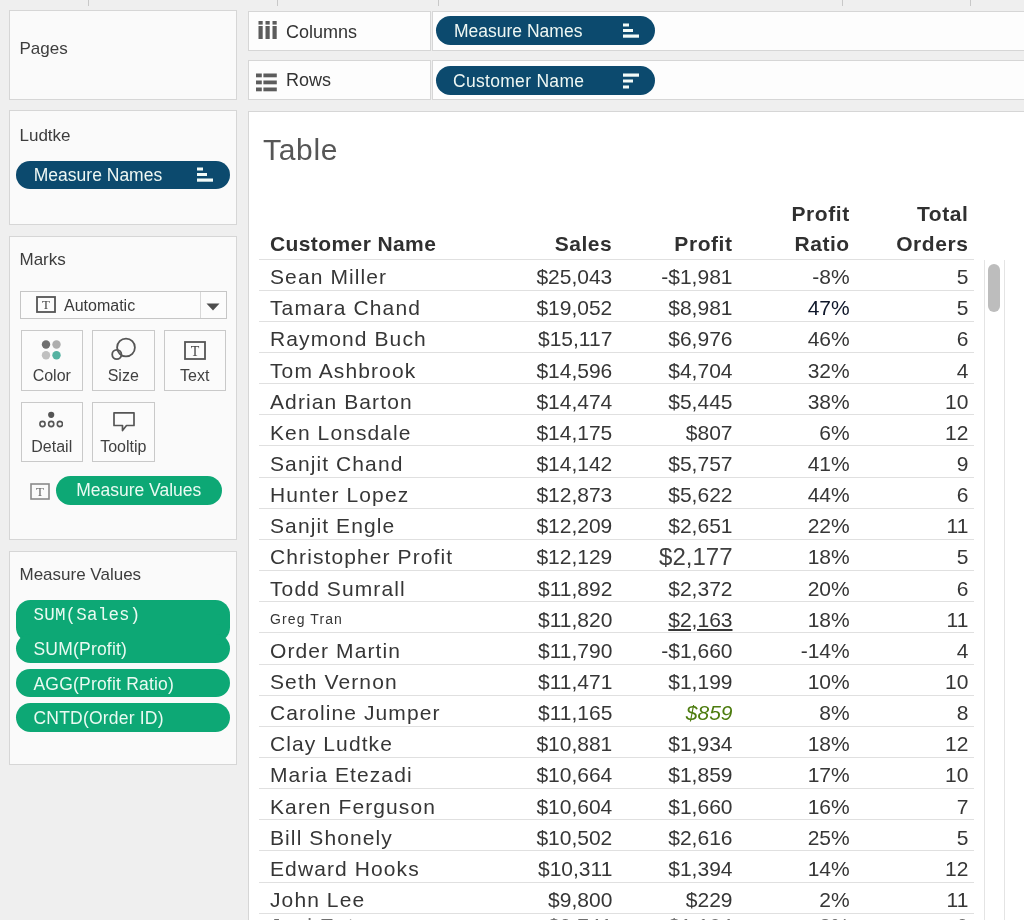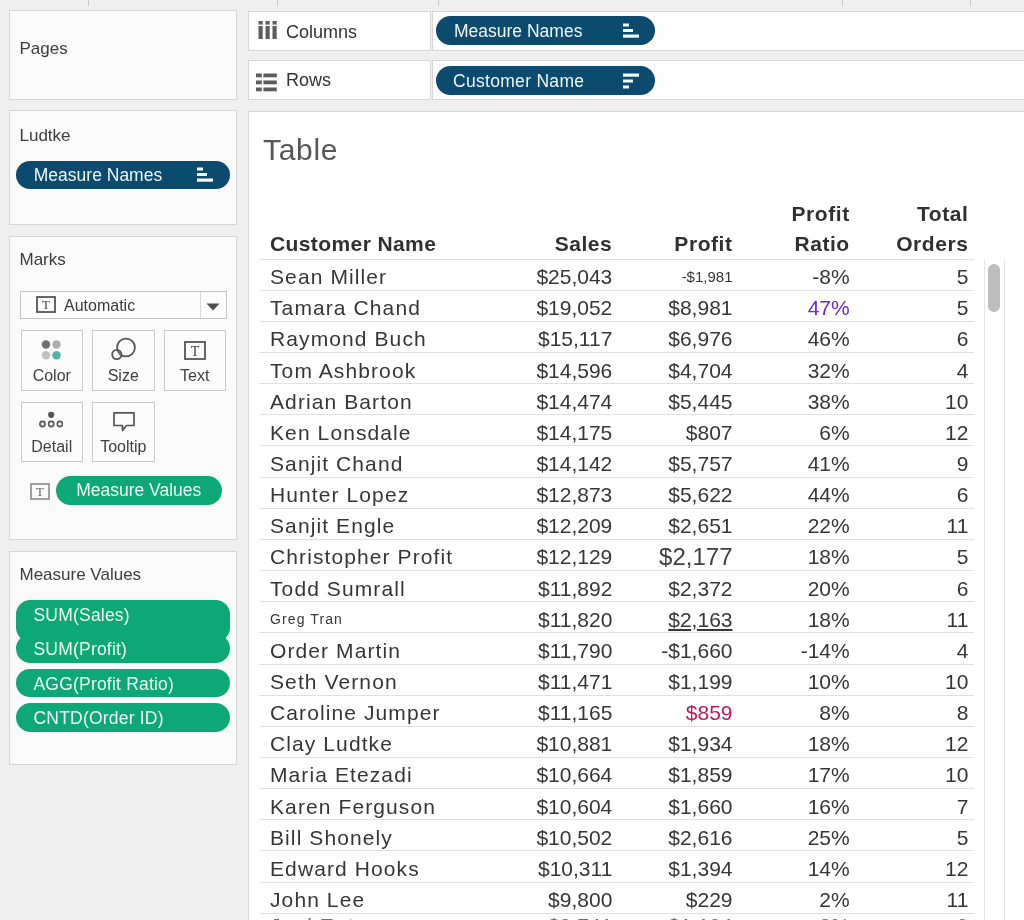--- a/index.html
+++ b/index.html
@@ -79,21 +79,21 @@
 <svg width="24" height="21" viewBox="0 0 24 21" style="position:absolute;left:111.5px;top:410.5px;">
     <path d="M2 1.8 H22 V14.5 H14.5 L10.5 19.5 V14.5 H2 Z" fill="none" stroke="#555" stroke-width="1.7" stroke-linejoin="round"></path>
   </svg>
 <svg width="20" height="17" viewBox="0 0 20 17" style="position:absolute;left:30px;top:482.5px;">
     <rect x="1" y="1" width="18" height="15" fill="none" stroke="#8a8a8a" stroke-width="1.6"></rect>
     <text x="10" y="13" font-family="Liberation Serif" font-size="13" fill="#666" text-anchor="middle">T</text>
   </svg>
 <div class="pillG" style="left:56px;top:476px;width:165.5px;height:28.5px;">
     <div style="position:absolute;font-size:17.5px;line-height:17.5px;color:#eafaf2;white-space:nowrap;top:6.0px;left:0.0px;width:165.5px;text-align:center;">Measure Values</div>
   </div>
-<div class="pillG" style="left:16px;top:599.5px;width:213.5px;height:42px;">
+<div class="pillG" style="left:16px;top:599.5px;width:213.5px;height:42px;font-family:Liberation Mono, monospace;">
     <div style="position:absolute;font-size:17.5px;line-height:17.5px;color:#eafaf2;white-space:nowrap;top:7.1px;left:17.5px;letter-spacing:0.2px;">SUM(Sales)</div>
   </div>
 <div class="pillG" style="left:16px;top:634px;width:213.5px;height:28.6px;">
     <div style="position:absolute;font-size:17.5px;line-height:17.5px;color:#eafaf2;white-space:nowrap;top:7.1px;left:17.5px;letter-spacing:0.2px;">SUM(Profit)</div>
   </div>
 <div class="pillG" style="left:16px;top:668.6px;width:213.5px;height:28.6px;">
     <div style="position:absolute;font-size:17.5px;line-height:17.5px;color:#eafaf2;white-space:nowrap;top:7.1px;left:17.5px;letter-spacing:0.2px;">AGG(Profit Ratio)</div>
   </div>
 <div class="pillG" style="left:16px;top:703.1px;width:213.5px;height:28.6px;">
     <div style="position:absolute;font-size:17.5px;line-height:17.5px;color:#eafaf2;white-space:nowrap;top:7.1px;left:17.5px;letter-spacing:0.2px;">CNTD(Order ID)</div>
@@ -170,27 +170,27 @@
 <div class="grid" style="left:259px;top:694.6px;width:714.7px;"></div>
 <div class="grid" style="left:259px;top:725.8px;width:714.7px;"></div>
 <div class="grid" style="left:259px;top:756.9px;width:714.7px;"></div>
 <div class="grid" style="left:259px;top:788.0px;width:714.7px;"></div>
 <div class="grid" style="left:259px;top:819.2px;width:714.7px;"></div>
 <div class="grid" style="left:259px;top:850.4px;width:714.7px;"></div>
 <div class="grid" style="left:259px;top:881.5px;width:714.7px;"></div>
 <div class="grid" style="left:259px;top:912.6px;width:714.7px;"></div>
 <div style="position:absolute;font-size:21px;line-height:21px;color:#363636;white-space:nowrap;top:266.0px;left:270.0px;letter-spacing:1.1px;">Sean Miller</div>
 <div style="position:absolute;font-size:21px;line-height:21px;color:#363636;white-space:nowrap;top:266.0px;right:411.7px;">$25,043</div>
-<div style="position:absolute;font-size:15px;line-height:21px;color:#363636;white-space:nowrap;top:266.0px;right:291.5px;">-$1,981</div>
+<div style="position:absolute;font-size:21px;line-height:21px;color:#363636;white-space:nowrap;top:266.0px;right:291.5px;">-$1,981</div>
 <div style="position:absolute;font-size:21px;line-height:21px;color:#363636;white-space:nowrap;top:266.0px;right:174.3px;">-8%</div>
 <div style="position:absolute;font-size:21px;line-height:21px;color:#363636;white-space:nowrap;top:266.0px;right:55.6px;">5</div>
 <div style="position:absolute;font-size:21px;line-height:21px;color:#363636;white-space:nowrap;top:297.2px;left:270.0px;letter-spacing:1.1px;">Tamara Chand</div>
 <div style="position:absolute;font-size:21px;line-height:21px;color:#363636;white-space:nowrap;top:297.2px;right:411.7px;">$19,052</div>
 <div style="position:absolute;font-size:21px;line-height:21px;color:#363636;white-space:nowrap;top:297.2px;right:291.5px;">$8,981</div>
-<div style="position:absolute;font-size:21px;line-height:21px;color:#6d28d9;white-space:nowrap;top:297.2px;right:174.3px;">47%</div>
+<div style="position:absolute;font-size:21px;line-height:21px;color:#0f172a;white-space:nowrap;top:297.2px;right:174.3px;">47%</div>
 <div style="position:absolute;font-size:21px;line-height:21px;color:#363636;white-space:nowrap;top:297.2px;right:55.6px;">5</div>
 <div style="position:absolute;font-size:21px;line-height:21px;color:#363636;white-space:nowrap;top:328.3px;left:270.0px;letter-spacing:1.1px;">Raymond Buch</div>
 <div style="position:absolute;font-size:21px;line-height:21px;color:#363636;white-space:nowrap;top:328.3px;right:411.7px;">$15,117</div>
 <div style="position:absolute;font-size:21px;line-height:21px;color:#363636;white-space:nowrap;top:328.3px;right:291.5px;">$6,976</div>
 <div style="position:absolute;font-size:21px;line-height:21px;color:#363636;white-space:nowrap;top:328.3px;right:174.3px;">46%</div>
 <div style="position:absolute;font-size:21px;line-height:21px;color:#363636;white-space:nowrap;top:328.3px;right:55.6px;">6</div>
 <div style="position:absolute;font-size:21px;line-height:21px;color:#363636;white-space:nowrap;top:359.5px;left:270.0px;letter-spacing:1.1px;">Tom Ashbrook</div>
 <div style="position:absolute;font-size:21px;line-height:21px;color:#363636;white-space:nowrap;top:359.5px;right:411.7px;">$14,596</div>
 <div style="position:absolute;font-size:21px;line-height:21px;color:#363636;white-space:nowrap;top:359.5px;right:291.5px;">$4,704</div>
 <div style="position:absolute;font-size:21px;line-height:21px;color:#363636;white-space:nowrap;top:359.5px;right:174.3px;">32%</div>
@@ -240,21 +240,21 @@
 <div style="position:absolute;font-size:21px;line-height:21px;color:#363636;white-space:nowrap;top:639.8px;right:291.5px;">-$1,660</div>
 <div style="position:absolute;font-size:21px;line-height:21px;color:#363636;white-space:nowrap;top:639.8px;right:174.3px;">-14%</div>
 <div style="position:absolute;font-size:21px;line-height:21px;color:#363636;white-space:nowrap;top:639.8px;right:55.6px;">4</div>
 <div style="position:absolute;font-size:21px;line-height:21px;color:#363636;white-space:nowrap;top:671.0px;left:270.0px;letter-spacing:1.1px;">Seth Vernon</div>
 <div style="position:absolute;font-size:21px;line-height:21px;color:#363636;white-space:nowrap;top:671.0px;right:411.7px;">$11,471</div>
 <div style="position:absolute;font-size:21px;line-height:21px;color:#363636;white-space:nowrap;top:671.0px;right:291.5px;">$1,199</div>
 <div style="position:absolute;font-size:21px;line-height:21px;color:#363636;white-space:nowrap;top:671.0px;right:174.3px;">10%</div>
 <div style="position:absolute;font-size:21px;line-height:21px;color:#363636;white-space:nowrap;top:671.0px;right:55.6px;">10</div>
 <div style="position:absolute;font-size:21px;line-height:21px;color:#363636;white-space:nowrap;top:702.1px;left:270.0px;letter-spacing:1.1px;">Caroline Jumper</div>
 <div style="position:absolute;font-size:21px;line-height:21px;color:#363636;white-space:nowrap;top:702.1px;right:411.7px;">$11,165</div>
-<div style="position:absolute;font-size:21px;line-height:21px;color:#be185d;white-space:nowrap;top:702.1px;right:291.5px;">$859</div>
+<div style="position:absolute;font-size:21px;line-height:21px;color:#4d7c0f;white-space:nowrap;top:702.1px;right:291.5px;font-style:italic;">$859</div>
 <div style="position:absolute;font-size:21px;line-height:21px;color:#363636;white-space:nowrap;top:702.1px;right:174.3px;">8%</div>
 <div style="position:absolute;font-size:21px;line-height:21px;color:#363636;white-space:nowrap;top:702.1px;right:55.6px;">8</div>
 <div style="position:absolute;font-size:21px;line-height:21px;color:#363636;white-space:nowrap;top:733.3px;left:270.0px;letter-spacing:1.1px;">Clay Ludtke</div>
 <div style="position:absolute;font-size:21px;line-height:21px;color:#363636;white-space:nowrap;top:733.3px;right:411.7px;">$10,881</div>
 <div style="position:absolute;font-size:21px;line-height:21px;color:#363636;white-space:nowrap;top:733.3px;right:291.5px;">$1,934</div>
 <div style="position:absolute;font-size:21px;line-height:21px;color:#363636;white-space:nowrap;top:733.3px;right:174.3px;">18%</div>
 <div style="position:absolute;font-size:21px;line-height:21px;color:#363636;white-space:nowrap;top:733.3px;right:55.6px;">12</div>
 <div style="position:absolute;font-size:21px;line-height:21px;color:#363636;white-space:nowrap;top:764.4px;left:270.0px;letter-spacing:1.1px;">Maria Etezadi</div>
 <div style="position:absolute;font-size:21px;line-height:21px;color:#363636;white-space:nowrap;top:764.4px;right:411.7px;">$10,664</div>
 <div style="position:absolute;font-size:21px;line-height:21px;color:#363636;white-space:nowrap;top:764.4px;right:291.5px;">$1,859</div>

